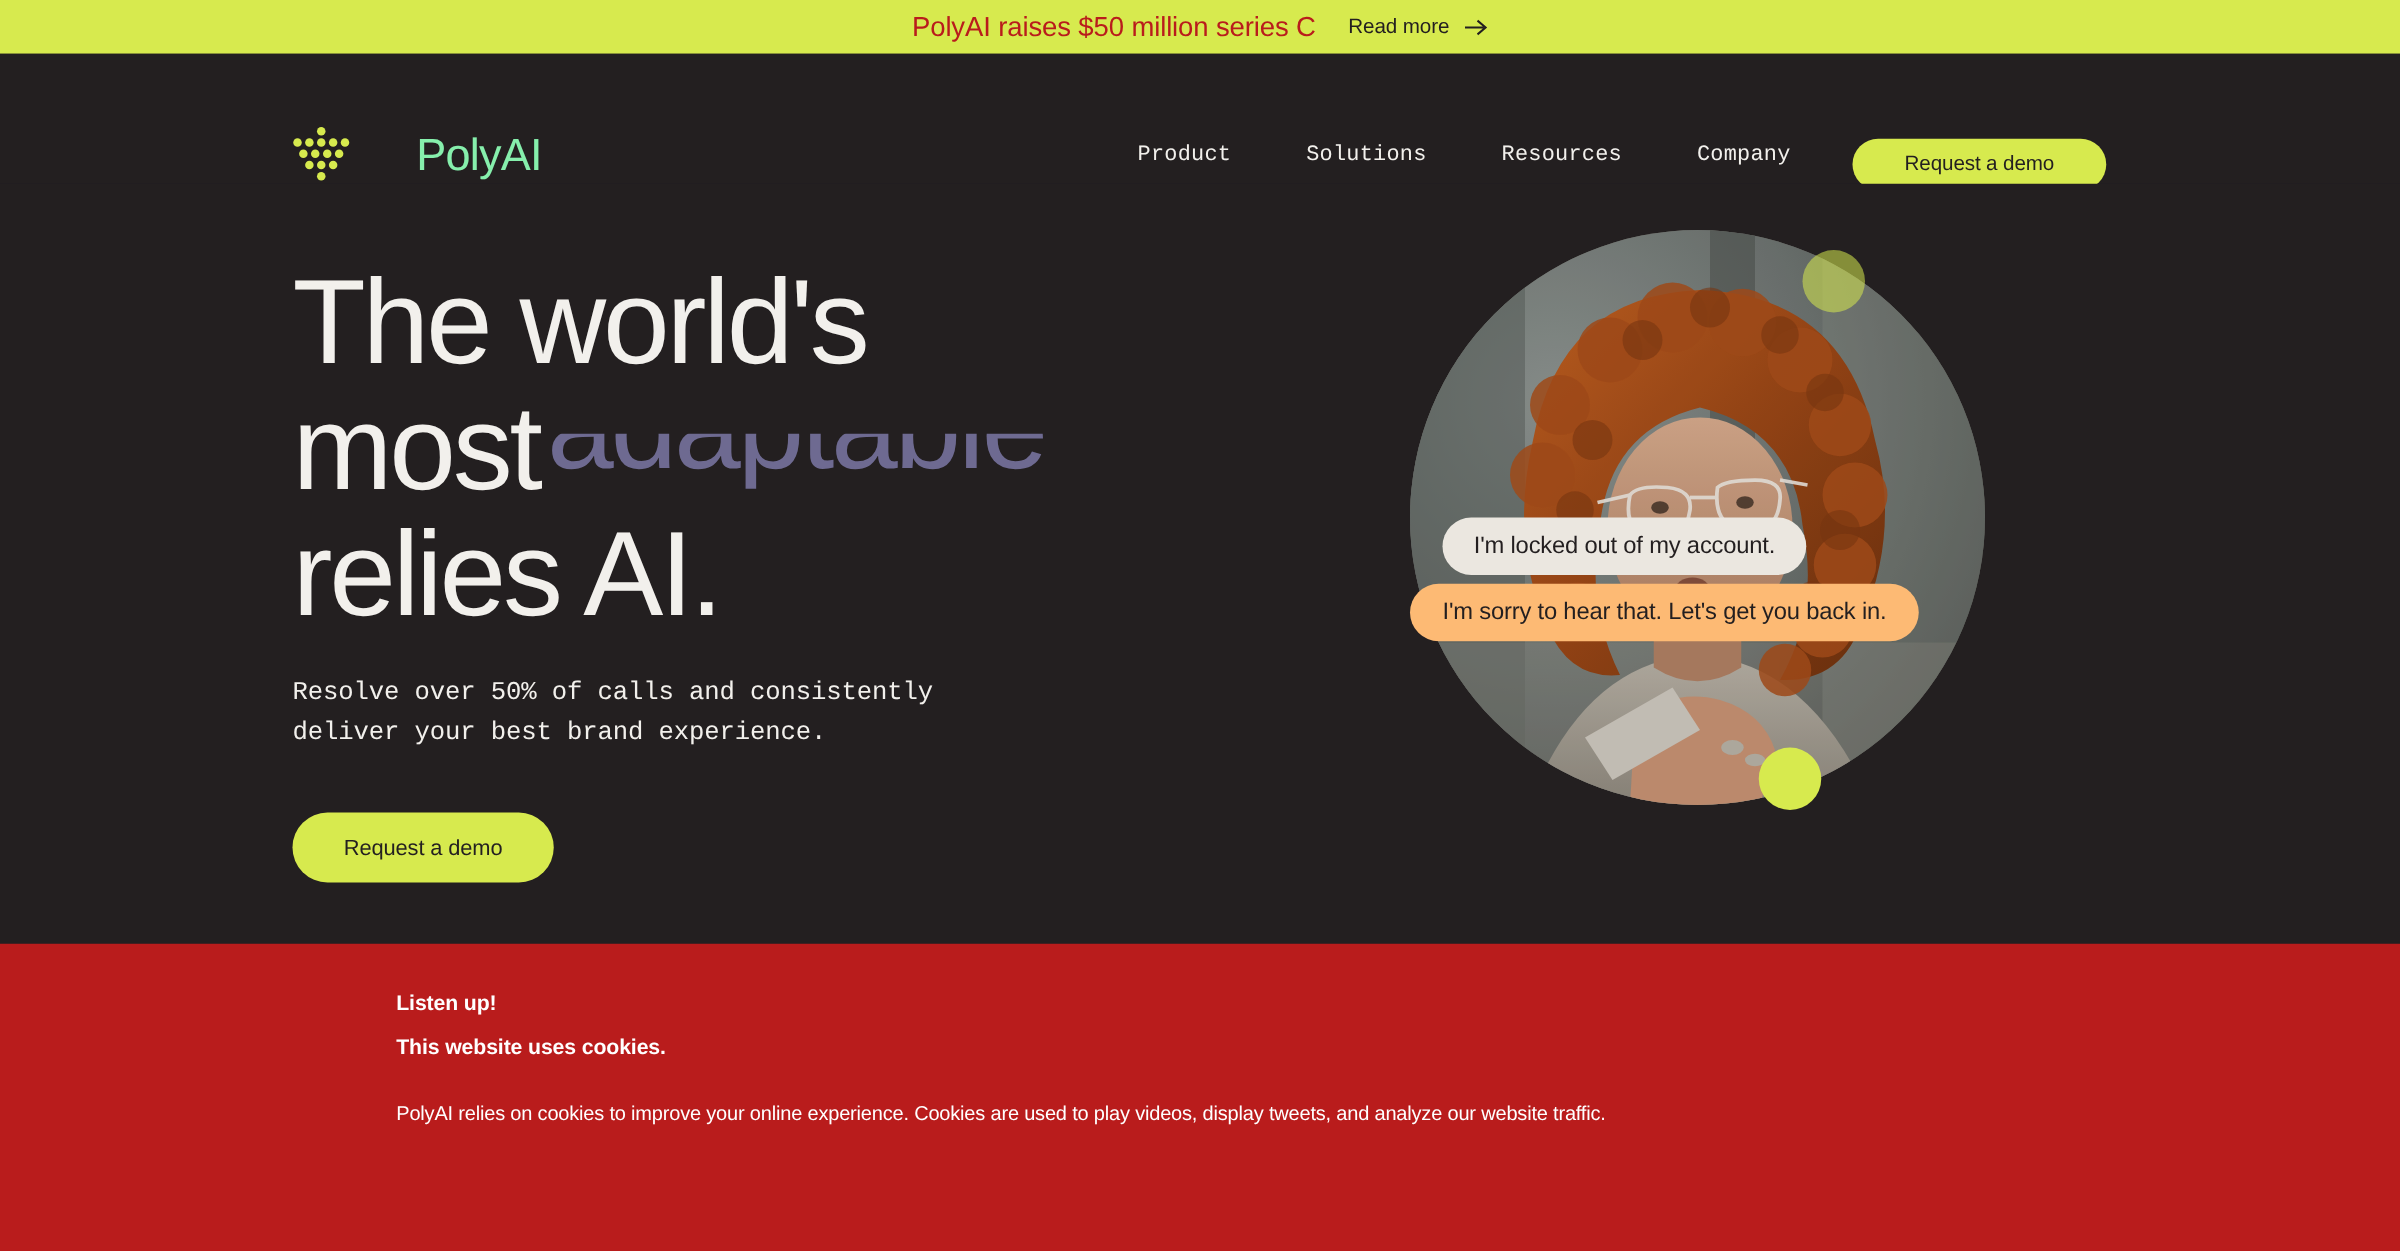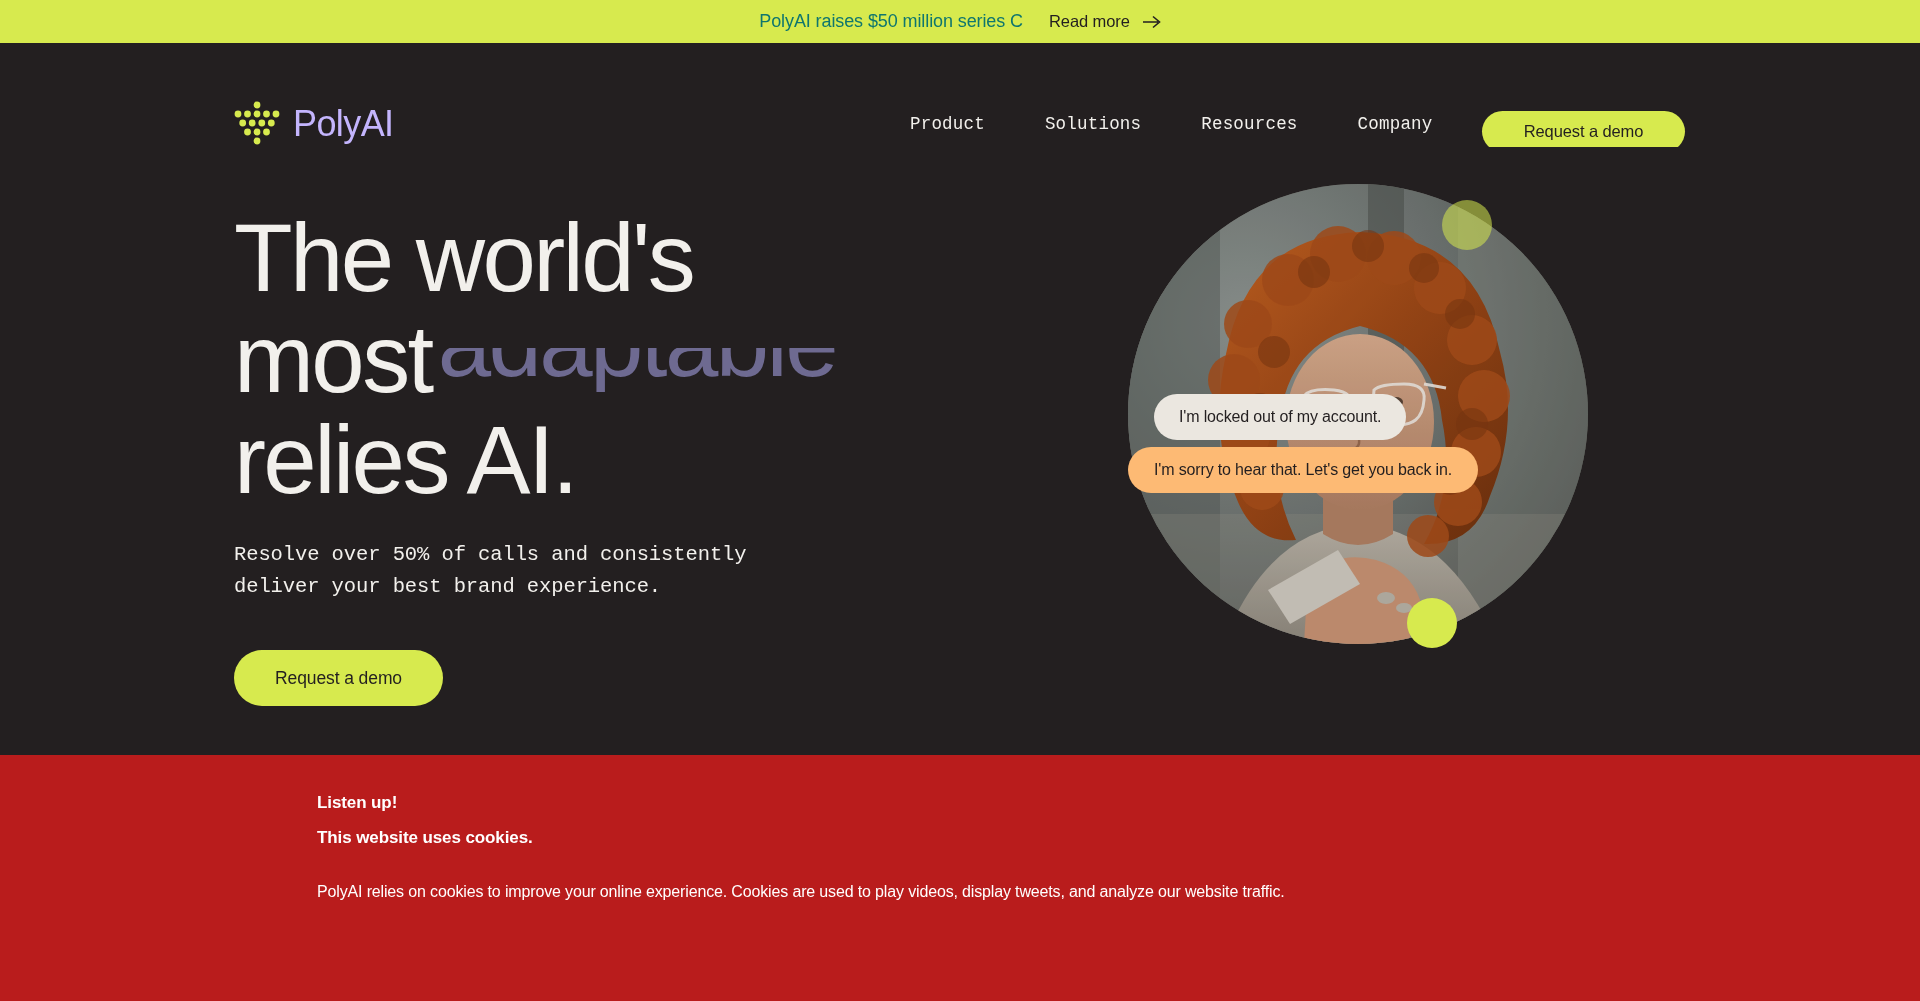--- a/index.html
+++ b/index.html
@@ -13,21 +13,21 @@
 
   
   .announce {
     position: absolute; left: 0; top: 0;
     width: 1920px; height: 43px;
     background: #d7ea4e;
     display: flex; align-items: center; justify-content: center;
     gap: 26px;
   }
   .announce-text {
-    font-size: 18px; color: #0f766e; letter-spacing: -0.1px;
+    font-size: 22px; color: #b91c1c; letter-spacing: -0.1px;
   }
   .announce-link {
     display: flex; align-items: center; gap: 13px;
     font-size: 16.5px; color: #231f20; letter-spacing: -0.1px;
     text-decoration: none; cursor: pointer;
   }
   .arrow-right { display: block; width: 18px; height: 14px; }
 
   
   .header {
@@ -35,22 +35,22 @@
     width: 1920px; height: 104px;
     background: #231f20;
   }
   .logo {
     position: absolute; left: 234px; top: 58px;
     display: flex; align-items: center; gap: 13px;
     cursor: pointer;
   }
   .logo-dots { width: 46px; height: 46px; display: block; }
   .logo-word {
-    font-size: 36px; color: #c4b5fd; letter-spacing: -0.6px;
-    font-weight: 400; line-height: 1;
+    font-size: 36px; color: #86efac; letter-spacing: -0.6px;
+    font-weight: 400; line-height: 1; margin-left: 40px;
   }
   .nav {
     position: absolute; left: 910px; top: 63px;
     display: flex; align-items: center; gap: 0;
   }
   .nav-item {
     font-family: "Liberation Mono", monospace;
     font-size: 17.5px; color: #f2f0ec; letter-spacing: 0.2px;
     padding: 8px 0; margin-right: 60px; cursor: pointer;
     white-space: nowrap;
@@ -132,22 +132,23 @@
   }
   .accent-circle-bottom {
     position: absolute; left: 279px; top: 414px;
     width: 50px; height: 50px; border-radius: 50%;
     background: #d7ea4e;
   }
   .bubble {
     position: absolute;
     display: flex; align-items: center;
     border-radius: 25px;
-    font-size: 16px; letter-spacing: -0.15px;
+    font-size: 19px; letter-spacing: -0.15px;
     white-space: nowrap;
+    margin-top: 20px;
   }
   .bubble-user {
     left: 26px; top: 210px;
     height: 46px; padding: 0 25px;
     background: #ebe7e0; color: #231f20;
   }
   .bubble-bot {
     left: 0px; top: 263px;
     height: 46px; padding: 0 26px;
     background: #fdba74; color: #231f20;

